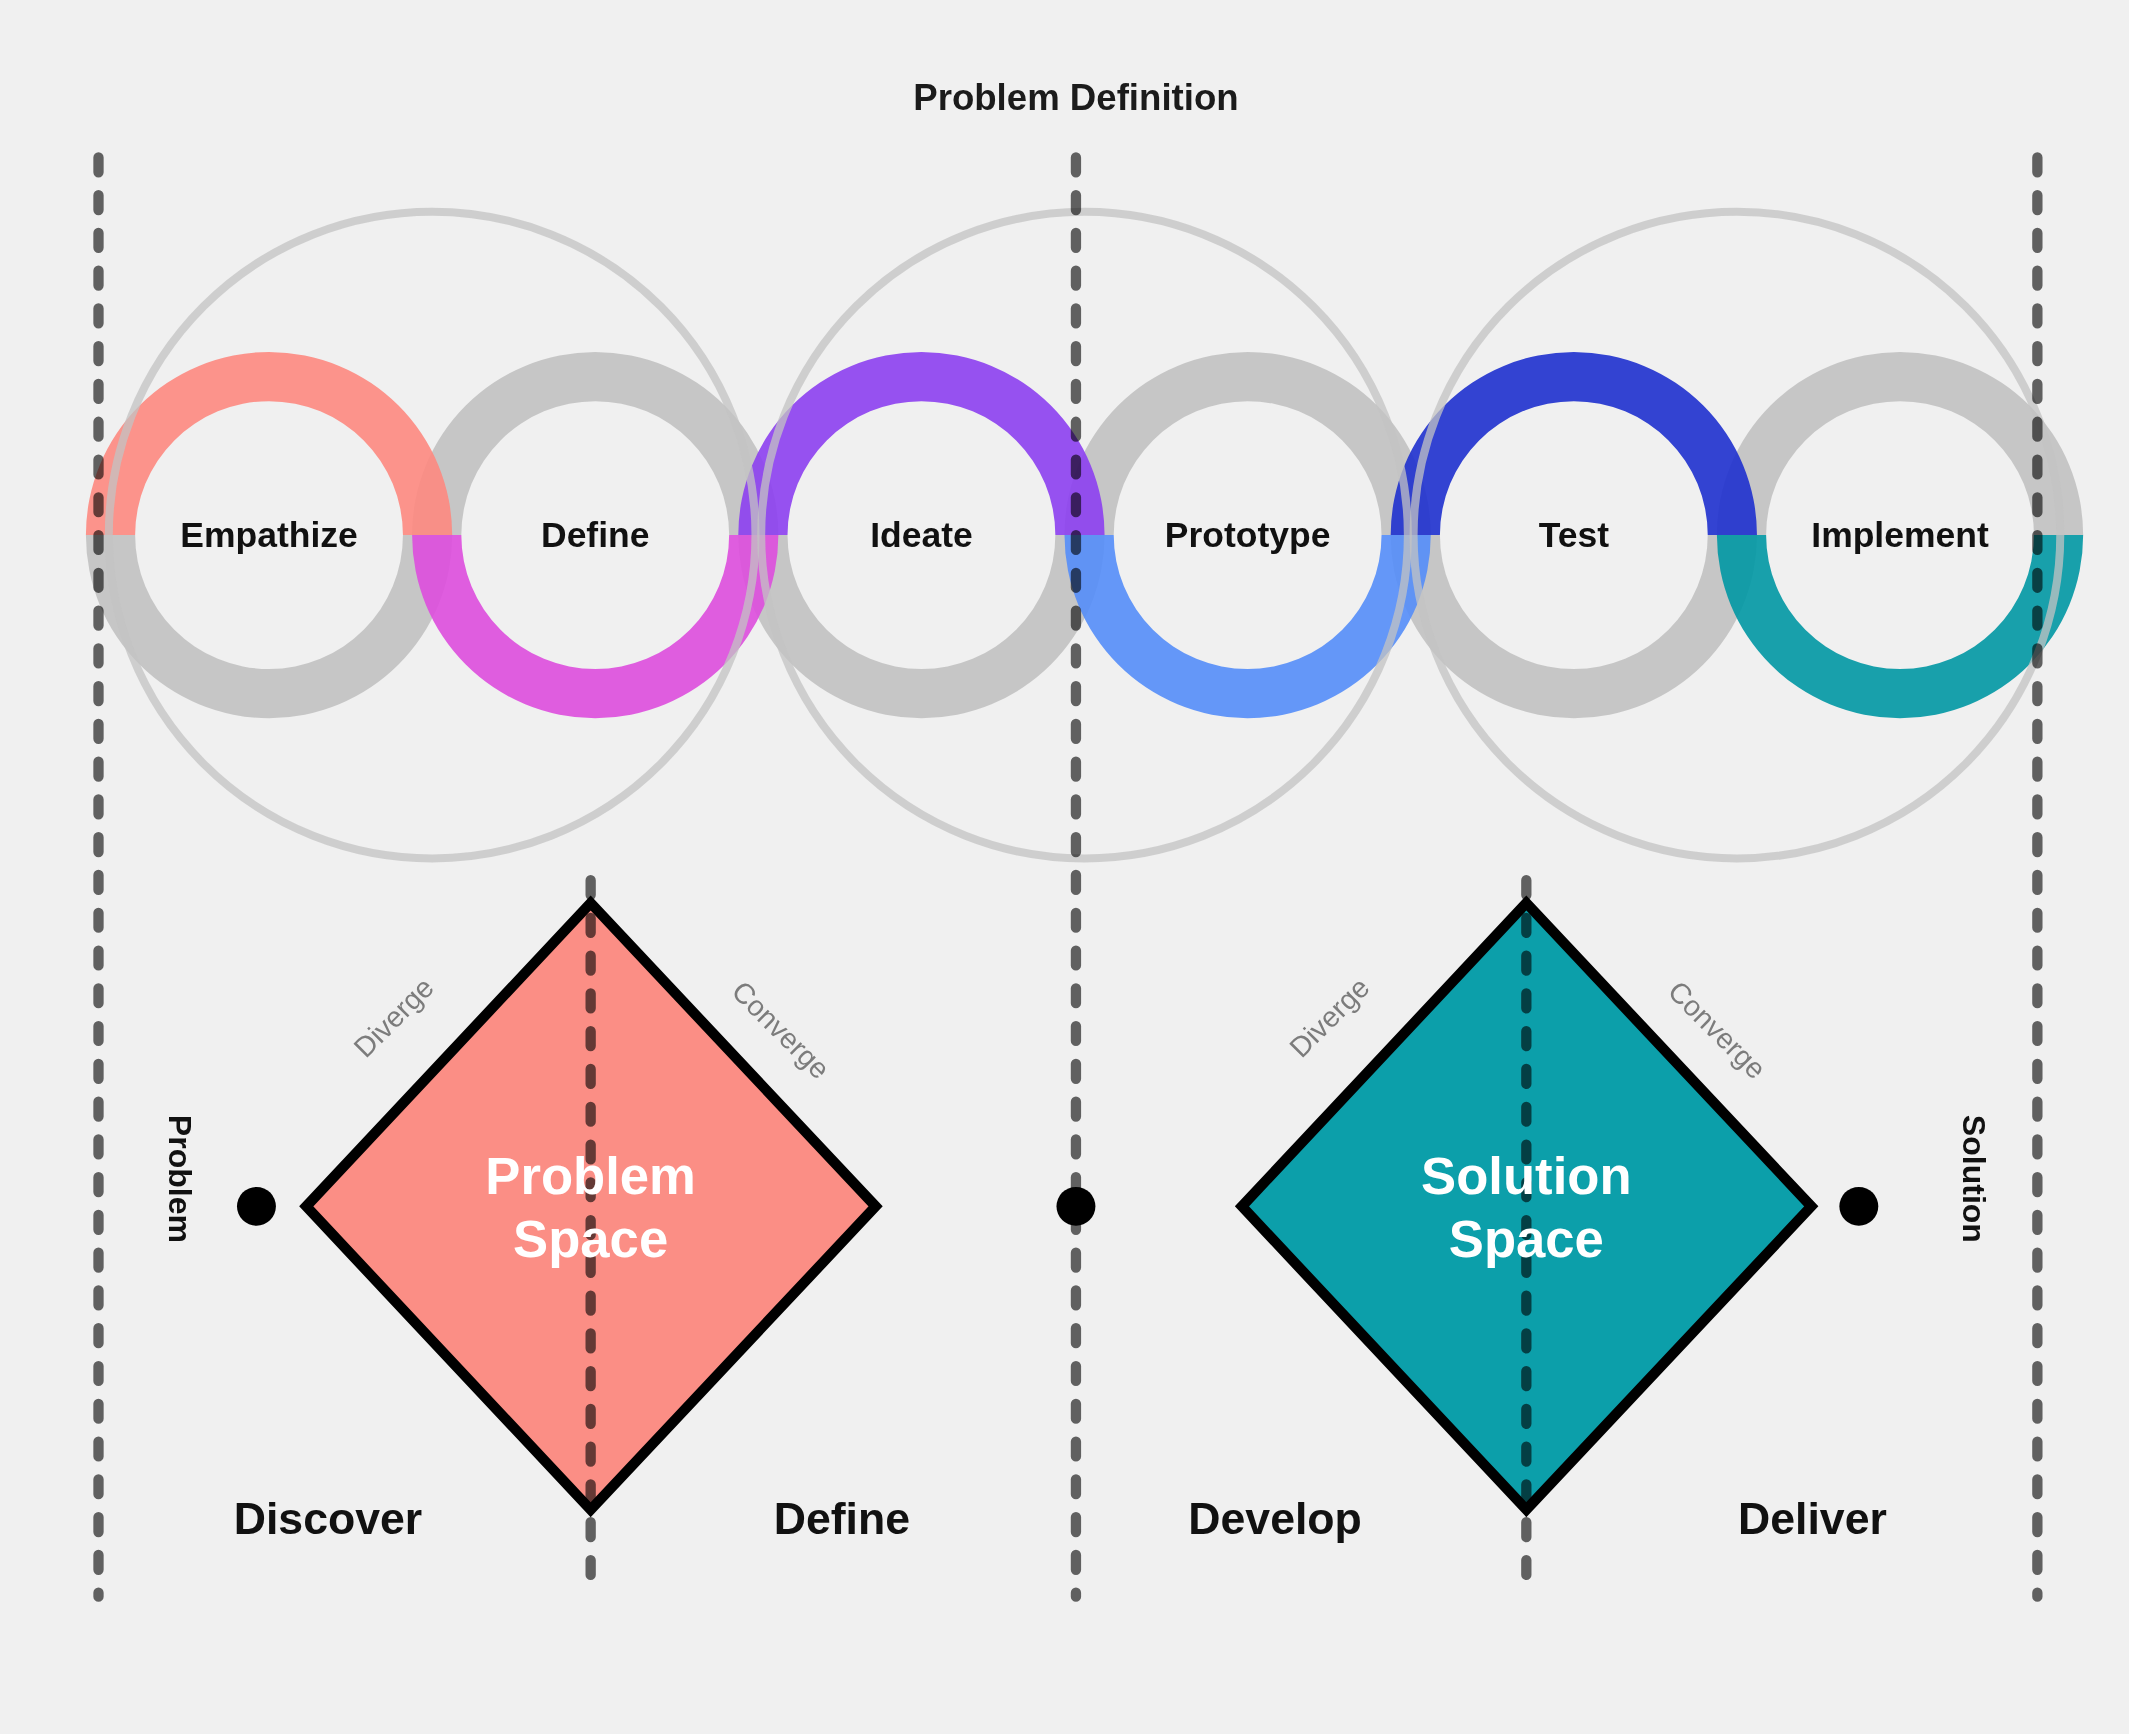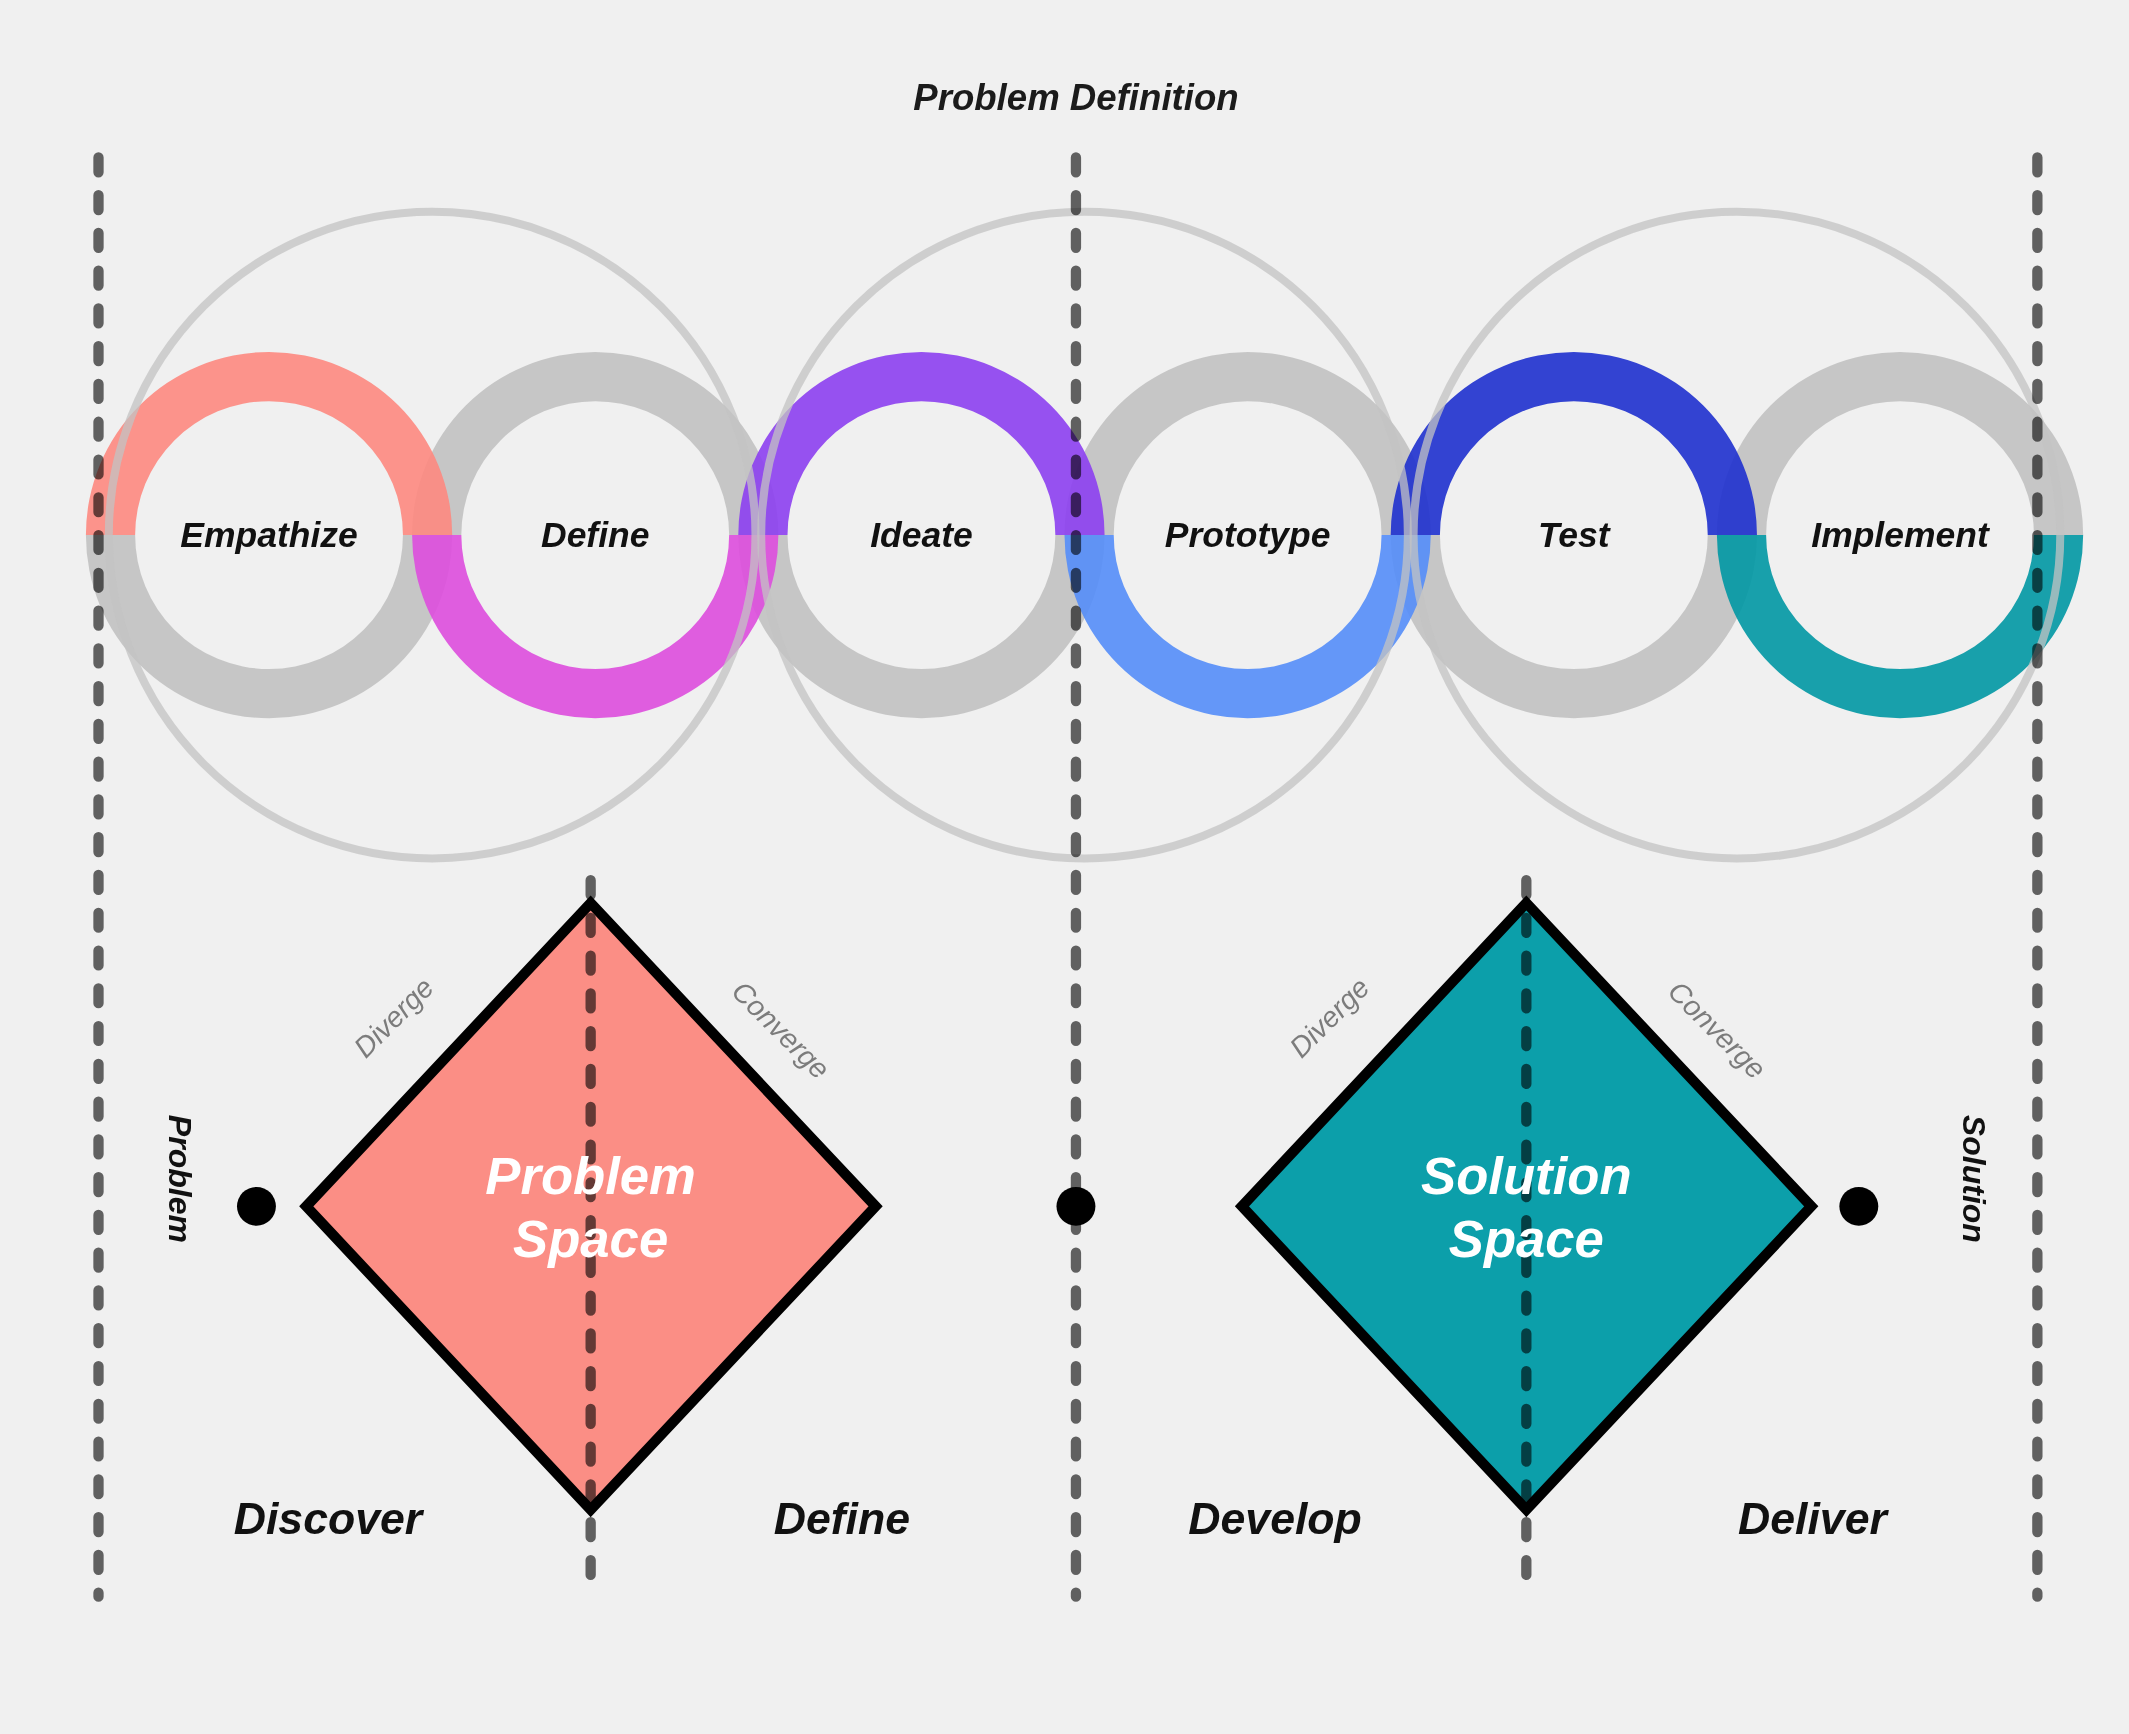--- a/index.html
+++ b/index.html
@@ -1,16 +1,16 @@
 <!DOCTYPE html>
 <html style="font-size:9.2px"><head>
 <meta charset="utf-8">
 <style>
   html,body{margin:0;padding:0;background:#F0F0F0;}
-  .canvas{width:1706px;height:1734px;position:relative;font-style:italic;}
+  .canvas{width:1706px;height:1734px;position:relative;}
   svg{display:block;}
   text{font-family:"Liberation Sans","DejaVu Sans",sans-serif;}
   .title-text{font-size:64px;font-weight:bold;fill:#1b1b1b;}
   .ring-label{font-size:62px;font-weight:bold;fill:#111;}
   .phase-label{font-size:78px;font-weight:bold;fill:#111;}
   .side-label{font-size:56px;font-weight:bold;fill:#111;}
   .diamond-label{font-size:92px;font-weight:bold;fill:#ffffff;}
   .edge-label{font-size:50px;font-weight:normal;fill:#7c7c7c;}
   .dash-line{stroke:#000;stroke-opacity:0.6;stroke-width:18;stroke-dasharray:26 40;stroke-linecap:round;fill:none;}
   .outline-circle{fill:none;stroke-width:14;opacity:0.75;}

